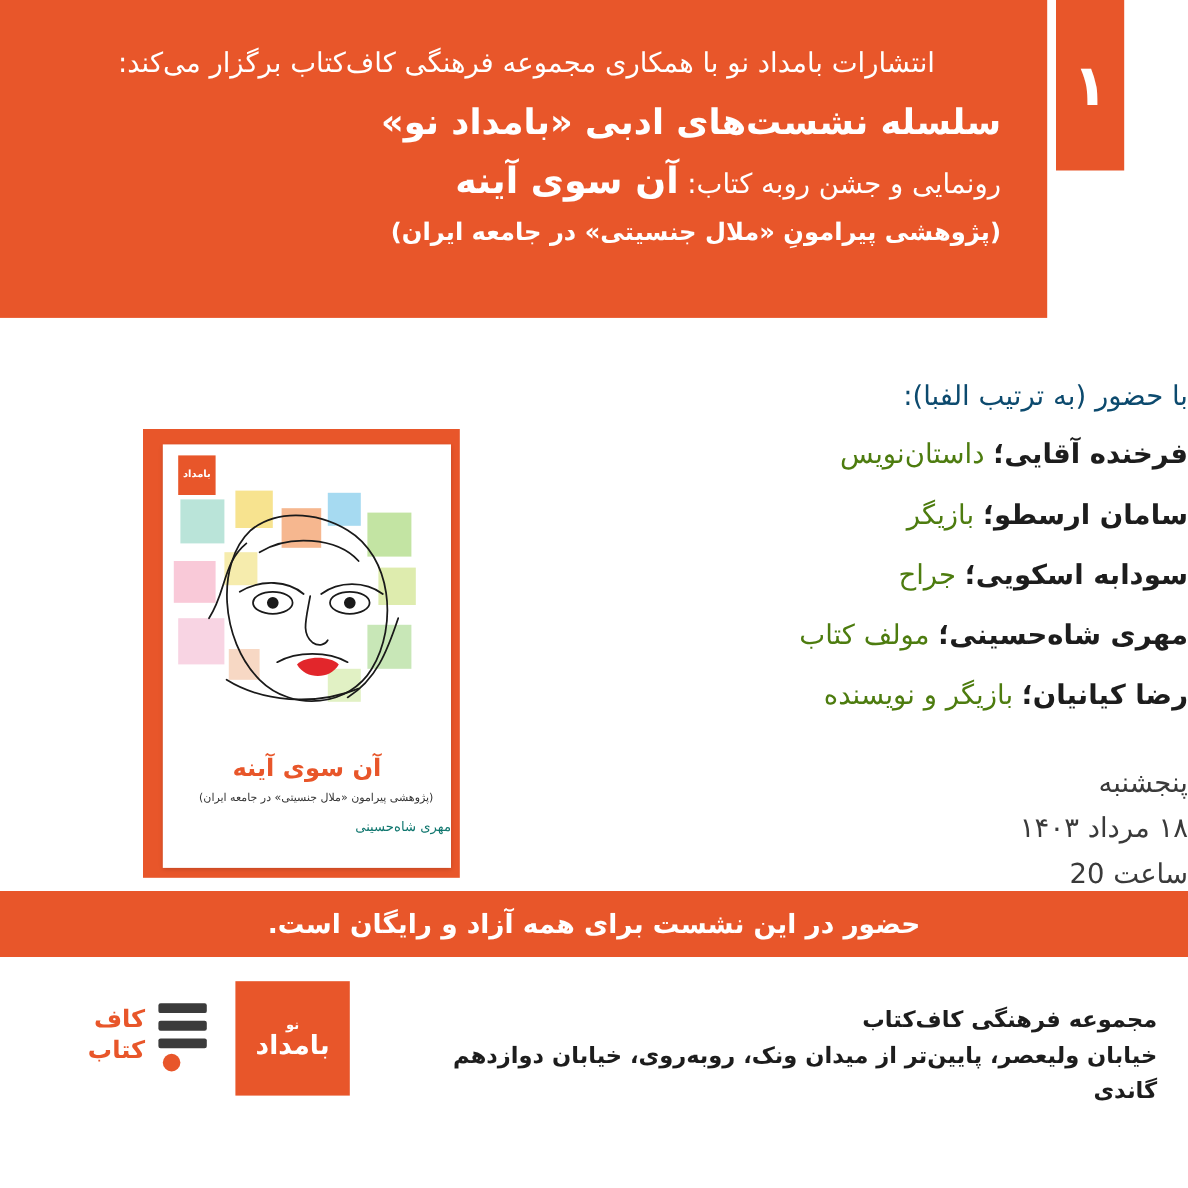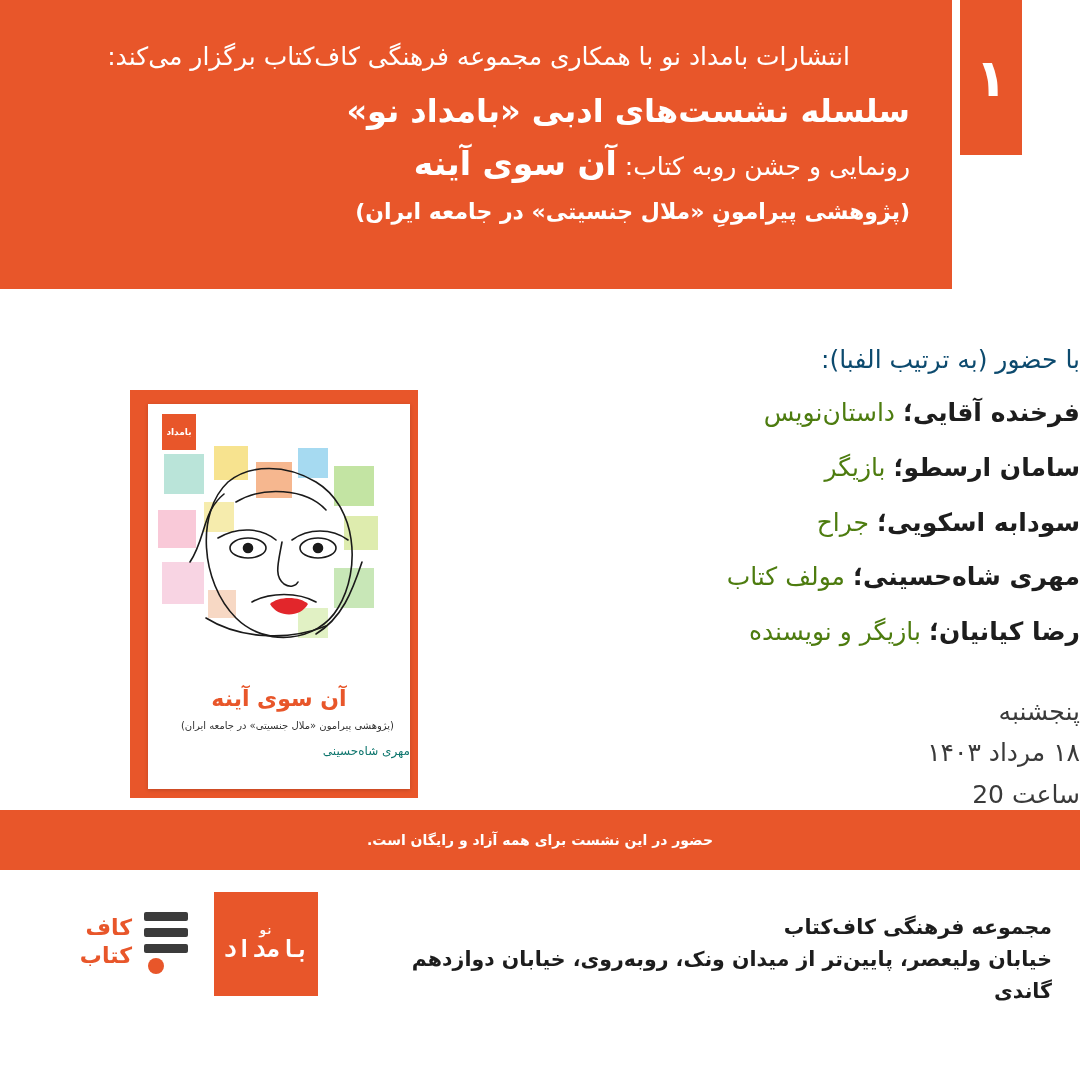--- a/index.html
+++ b/index.html
@@ -255,21 +255,20 @@
     background: #e8562a;
     display: flex;
     align-items: center;
     justify-content: center;
     color: #ffffff;
     font-size: 24px;
     font-weight: bold;
     direction: rtl;
     text-align: center;
     line-height: 1.05;
-    font-family: Liberation Mono, monospace;
   }
   .logo-bamdad span.small {
     font-size: 12px;
     display: block;
   }
   .address {
     position: absolute;
     right: 0;
     left: 352px;
     top: 44px;
@@ -287,21 +286,21 @@
     position: absolute;
     left: 0;
     right: 0;
     bottom: 0;
     height: 60px;
     background: #e8562a;
     color: #ffffff;
     display: flex;
     align-items: center;
     justify-content: center;
-    font-size: 14px;
+    font-size: 24px;
     font-weight: bold;
     direction: rtl;
   }
 </style>
 </head>
 <body>
 
 <div class="poster">
 
   <div class="header-band">

